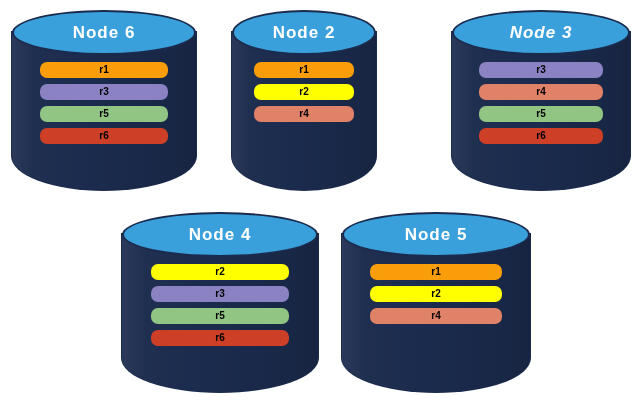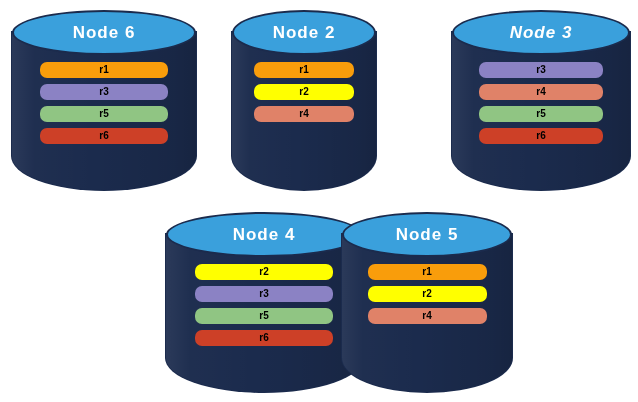--- a/index.html
+++ b/index.html
@@ -139,34 +139,34 @@
       </div>
       <div class="cyl-top" style="background: rgb(58, 160, 220); border-color: rgb(27, 43, 77);"></div>
       <div class="node-label" style="color: rgb(255, 255, 255); font-style: italic;">Node  3</div>
       <div class="bars">
         <div class="bar" style="background: rgb(139, 130, 196); color: rgb(0, 0, 0);">r3</div>
         <div class="bar" style="background: rgb(224, 130, 104); color: rgb(0, 0, 0);">r4</div>
         <div class="bar" style="background: rgb(144, 197, 131); color: rgb(0, 0, 0);">r5</div>
         <div class="bar" style="background: rgb(205, 64, 39); color: rgb(0, 0, 0);">r6</div>
       </div>
     </div>
-    <div class="node" style="left: 122px; top: 212px; width: 196px; height: 180px; margin-left: 44px;">
+    <div class="node" style="left: 122px; top: 212px; width: 196px; height: 180px;">
       <div class="cyl-body" style="background: rgb(27, 43, 77);">
         <div class="cyl-shade"></div>
       </div>
       <div class="cyl-top" style="background: rgb(58, 160, 220); border-color: rgb(27, 43, 77);"></div>
       <div class="node-label" style="color: rgb(255, 255, 255);">Node  4</div>
       <div class="bars">
         <div class="bar" style="background: rgb(255, 255, 0); color: rgb(0, 0, 0);">r2</div>
         <div class="bar" style="background: rgb(139, 130, 196); color: rgb(0, 0, 0);">r3</div>
         <div class="bar" style="background: rgb(144, 197, 131); color: rgb(0, 0, 0);">r5</div>
         <div class="bar" style="background: rgb(205, 64, 39); color: rgb(0, 0, 0);">r6</div>
       </div>
     </div>
-    <div class="node" style="left: 342px; top: 212px; width: 170px; height: 180px;">
+    <div class="node" style="left: 342px; top: 212px; width: 188px; height: 180px;">
       <div class="cyl-body" style="background: rgb(27, 43, 77);">
         <div class="cyl-shade"></div>
       </div>
       <div class="cyl-top" style="background: rgb(58, 160, 220); border-color: rgb(27, 43, 77);"></div>
       <div class="node-label" style="color: rgb(255, 255, 255);">Node  5</div>
       <div class="bars">
         <div class="bar" style="background: rgb(249, 157, 11); color: rgb(0, 0, 0);">r1</div>
         <div class="bar" style="background: rgb(255, 255, 0); color: rgb(0, 0, 0);">r2</div>
         <div class="bar" style="background: rgb(224, 130, 104); color: rgb(0, 0, 0);">r4</div>
       </div>

